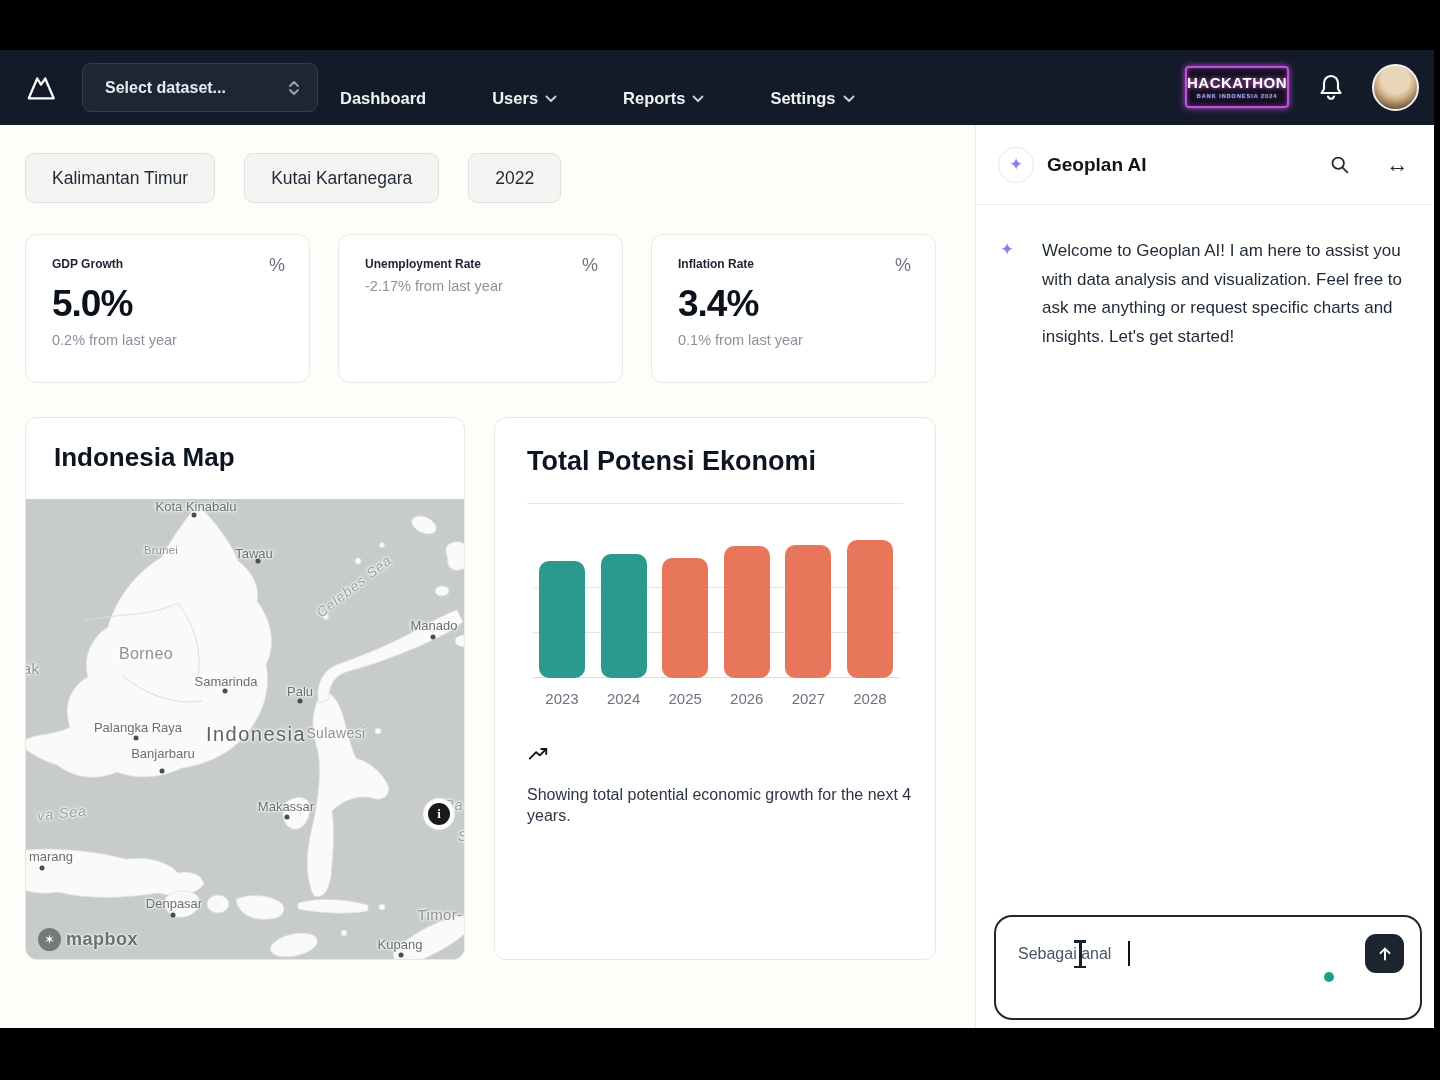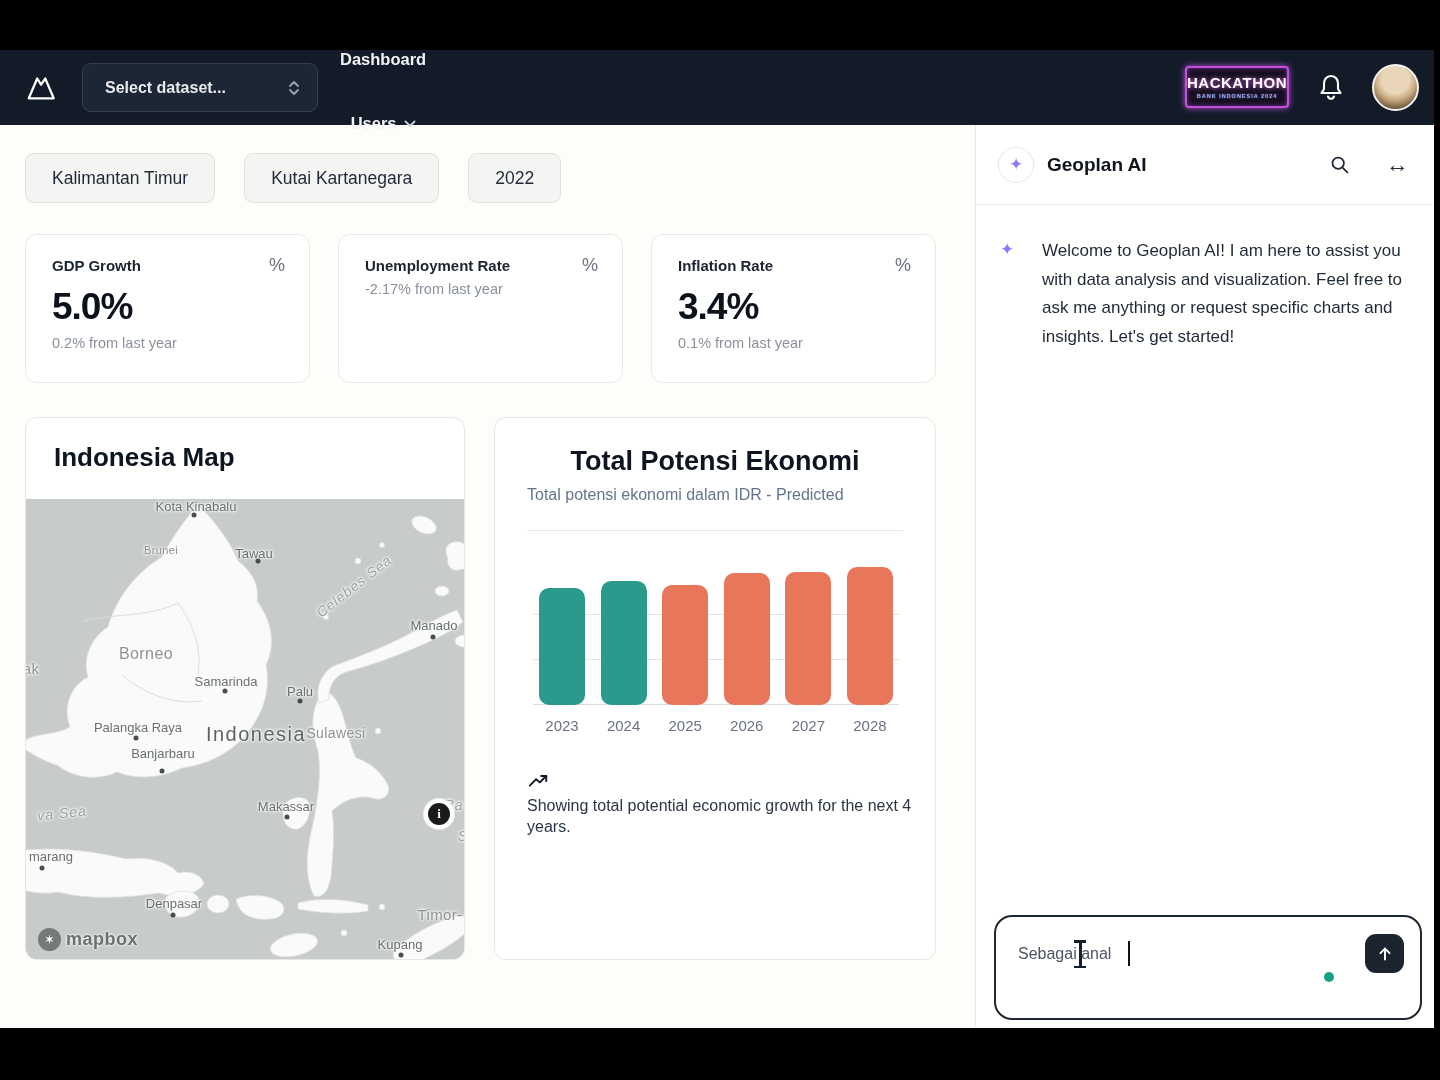--- a/index.html
+++ b/index.html
@@ -4,36 +4,36 @@
 <style>
   * { margin:0; padding:0; box-sizing:border-box; }
   html,body { width:1440px; height:1080px; background:#000; font-family:"Liberation Sans", sans-serif; overflow:hidden; }
   .screen { position:absolute; top:50px; left:0; right:6px; bottom:52px; background:#fdfdfa; overflow:hidden; }
 
   
   .navbar { position:absolute; top:0; left:0; right:0; height:75px; background:#131b29; }
   .logo { position:absolute; left:24px; top:21px; width:34px; height:32px; }
   .select-btn { position:absolute; left:82px; top:13px; width:236px; height:49px; background:#1d2634; border:1px solid #333e4e; border-radius:9px; display:flex; align-items:center; justify-content:space-between; padding:0 16px 0 22px; cursor:pointer; }
   .select-btn span { color:#e8eaee; font-size:16px; font-weight:700; }
-  .nav-links { position:absolute; left:340px; top:0; height:97px; display:flex; align-items:center; gap:45px;flex-direction:column; }
+  .nav-links { position:absolute; left:340px; top:0; height:97px; display:flex; align-items:center; gap:66px; }
   .nav-item { display:flex; align-items:center; gap:7px; color:#f1f3f6; font-size:16.5px; font-weight:700; cursor:pointer; }
   .hack-badge { position:absolute; left:1185px; top:16px; width:104px; height:42px; background:#14101e; border:2px solid #c44fd8; border-radius:4px; box-shadow:0 0 6px #b14fd8, inset 0 0 5px #7b2e9e; display:flex; flex-direction:column; align-items:center; justify-content:center; }
   .hack-badge .t1 { color:#fff; font-size:15px; font-weight:800; letter-spacing:.5px; text-shadow:0 0 4px #e26bf0; line-height:1; }
   .hack-badge .t2 { color:#7fb8e8; font-size:5.5px; font-weight:700; letter-spacing:1px; margin-top:3px; text-shadow:0 0 2px #b14fd8; }
   .bell { position:absolute; left:1316px; top:22px; width:30px; height:30px; cursor:pointer; }
   .avatar { position:absolute; left:1372px; top:14px; width:47px; height:47px; border-radius:50%; border:2px solid #f2f2f2; background:radial-gradient(circle at 50% 32%, #e9d6b8 0 38%, #ccab82 55%, #6e5a3c 80%, #4b412c 100%); cursor:pointer; }
 
   
   .chips { position:absolute; left:25px; top:103px; display:flex; gap:29px; }
   .chip { background:#f4f4f2; border:1px solid #e1e1df; border-radius:9px; height:50px; display:flex; align-items:center; padding:0 26px; font-size:17.5px; color:#1f2937; cursor:pointer; }
 
   
   .kpis { position:absolute; left:25px; top:184px; display:flex; gap:28px; }
   .kpi-card { width:285px; height:149px; background:#fff; border:1px solid #e9e9e6; border-radius:12px; padding:22px 26px; position:relative; }
-  .kpi-title { font-size:15px; font-weight:700; color:#1b2430; }
+  .kpi-title { font-size:12px; font-weight:700; color:#1b2430; }
   .kpi-unit { position:absolute; right:24px; top:20px; font-size:18px; color:#6b7280; }
   .kpi-value { font-size:37px; font-weight:800; color:#0c121c; margin-top:12px; letter-spacing:-1px; }
   .kpi-delta { font-size:14.5px; color:#8a919c; margin-top:7px; }
 
   
   .map-card { position:absolute; left:25px; top:367px; width:440px; height:543px; background:#fff; border:1px solid #e7e7e4; border-radius:12px; overflow:hidden; }
   .map-card h2 { font-size:26px; font-weight:800; color:#0d1520; padding:24px 0 0 28px; }
   .map-wrap { position:absolute; left:0; top:81px; width:440px; height:462px; background:#c7cccb; }
   .map-wrap svg.terrain { position:absolute; inset:0; }
   .map-label { position:absolute; transform:translate(-50%,-50%); white-space:nowrap; text-shadow:0 0 2px #fff,0 0 3px #fff,0 0 4px #fff; pointer-events:none; }
@@ -41,33 +41,33 @@
   .lbl-region { color:#8d928f; letter-spacing:.4px; }
   .lbl-sea { font-style:italic; color:#99a2a0; font-size:14px; letter-spacing:1px; }
   .map-dot { position:absolute; width:5px; height:5px; border-radius:50%; background:#474e4c; transform:translate(-50%,-50%); }
   .mapbox-logo { position:absolute; left:12px; bottom:10px; display:flex; align-items:center; gap:5px; }
   .mapbox-logo .mb-circ { width:23px; height:23px; border-radius:50%; background:#75797a; color:#fff; font-size:13px; display:flex; align-items:center; justify-content:center; }
   .mapbox-logo .mb-text { font-size:18px; font-weight:700; color:#6b7070; text-shadow:0 0 2px #fff,0 0 3px #fff; letter-spacing:.5px; }
   .map-info-btn { position:absolute; right:12px; bottom:132px; width:30px; height:30px; border-radius:50%; background:#fff; display:flex; align-items:center; justify-content:center; cursor:pointer; box-shadow:0 0 0 1px #eee; }
   .map-info-btn .inner { width:22px; height:22px; border-radius:50%; background:#1a1a1a; color:#fff; font-size:13px; font-weight:700; font-family:"Liberation Serif",serif; display:flex; align-items:center; justify-content:center; }
 
   .chart-card { position:absolute; left:494px; top:367px; width:442px; height:543px; background:#fff; border:1px solid #e7e7e4; border-radius:12px; padding:28px 32px; }
-  .chart-title { font-size:27px; font-weight:800; color:#0d1520;text-align:center; }
+  .chart-title { font-size:27px; font-weight:800; color:#0d1520; }
   .chart-subtitle { font-size:16px; color:#64748b; margin-top:9px; }
   .chart-divider { height:1px; background:#e7e7e4; margin-top:26px; }
   .plot { position:relative; margin:36px 10px 0 12px; height:138px; }
   .gridline { position:absolute; left:-6px; right:-6px; height:1px; background:#e4e4e1; }
   .bars { position:absolute; inset:0; display:flex; justify-content:space-between; align-items:flex-end; }
   .bar { width:46px; border-radius:10px; }
   .xlabels { display:flex; justify-content:space-between; margin:12px 10px 0 12px; }
   .xlabels div { width:46px; text-align:center; font-size:15px; color:#6b7280; }
   .insight { margin-top:36px; }
   .insight-head { display:flex; justify-content:space-between; align-items:flex-start; }
   .insight-title { font-size:16.5px; font-weight:700; color:#1a2230; line-height:1.25; width:330px; }
-  .insight-desc { font-size:16px; color:#2c3543; line-height:1.3; margin-top:4px; width:390px; }
+  .insight-desc { font-size:16px; color:#2c3543; line-height:1.3; margin-top:20px; width:390px; }
 
   
   .chat { position:absolute; left:975px; top:75px; right:0; bottom:0; background:#fffffe; border-left:1px solid #e8e8e6; }
   .chat-header { height:80px; border-bottom:1px solid #ededeb; display:flex; align-items:center; padding:0 22px; }
   .sparkle-circ { width:36px; height:36px; border-radius:50%; border:1px solid #e7e7ea; display:flex; align-items:center; justify-content:center; font-size:17px; color:#8b7cf6; }
   .chat-title { font-size:19px; font-weight:700; color:#10151d; margin-left:13px; flex:1; }
   .chat-hicon { width:30px; height:30px; display:flex; align-items:center; justify-content:center; cursor:pointer; color:#1f2937; }
   .chat-hicon + .chat-hicon { margin-left:28px; }
   .expand-glyph { font-size:23px; line-height:1; }
   .chat-msg { display:flex; padding:32px 20px 0 24px; }
@@ -238,21 +238,20 @@
         <div class="mb-text">mapbox</div>
       </div>
       <div class="map-info-btn">
         <div class="inner">i</div>
       </div>
     </div>
   </section>
 
   <section class="chart-card">
     <div class="chart-title">Total Potensi Ekonomi</div>
-    <div class="chart-subtitle">Total potensi ekonomi dalam IDR - Predicted</div>
     <div class="chart-divider"></div>
     <div class="plot">
       <div class="gridline" style="bottom:0;background:#dcdcd9;"></div>
       <div class="gridline" style="bottom:45px;"></div>
       <div class="gridline" style="bottom:90px;"></div>
       <div class="bars" id="bars">
           <div class="bar" style="height: 117px; background: rgb(42, 154, 141);"></div>
           <div class="bar" style="height: 124px; background: rgb(42, 154, 141);"></div>
           <div class="bar" style="height: 120px; background: rgb(232, 118, 90);"></div>
           <div class="bar" style="height: 132px; background: rgb(232, 118, 90);"></div>

